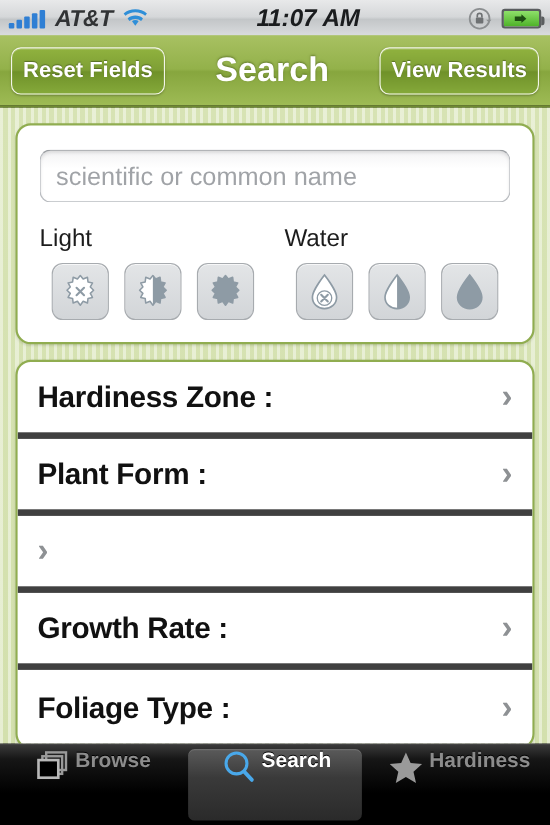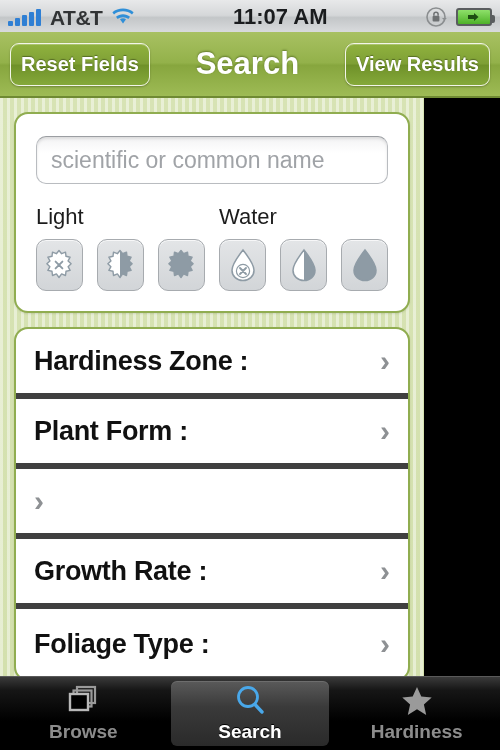--- a/index.html
+++ b/index.html
@@ -16,20 +16,21 @@
   }
 
   
   .statusbar {
     position:absolute; top:0; left:0;
     width:500px; height:32px;
     background:linear-gradient(to bottom,#e8e9ea 0%,#d5d7d9 45%,#c3c6c8 52%,#dcdee0 100%);
     border-bottom:1px solid #9a9d9f;
     display:flex; align-items:center;
     padding:17px 8px;
+    font-style:italic;
   }
   .sb-left { display:flex; align-items:center; gap:9px; flex:0 0 auto; }
   .bars { display:flex; align-items:flex-end; gap:2px; height:17px; }
   .bars i { display:block; width:5px; background:#2f7fd4; border-radius:1px; }
   .bars i:nth-child(1){height:5px}
   .bars i:nth-child(2){height:8px}
   .bars i:nth-child(3){height:11px}
   .bars i:nth-child(4){height:14px}
   .bars i:nth-child(5){height:17px}
   .carrier {
@@ -81,21 +82,21 @@
     color:#ffffff;
     font-size:31px; font-weight:bold;
     text-shadow:0 -1px 2px rgba(60,80,20,.6);
     letter-spacing:0px;
     flex:1; text-align:center;
   }
 
   
   .content {
     position:absolute; top:98px; left:0;
-    width:424px; height:578px;
+    width:500px; height:578px;
     background:
       repeating-linear-gradient(to right,
         rgba(255,255,255,.45) 0px, rgba(255,255,255,.45) 3px,
         rgba(255,255,255,0) 3px, rgba(255,255,255,0) 7px),
       linear-gradient(to bottom,#d7e3b4,#d3e0ad);
     overflow:hidden;
   }
   .panel {
     margin:14px 14px 0 14px;
     background:#ffffff;
@@ -165,22 +166,22 @@
   
   .tabbar {
     position:absolute; bottom:0; left:0;
     width:500px; height:74px;
     background:linear-gradient(to bottom,#3a3a3a 0%,#161616 18%,#000000 60%,#000000 100%);
     border-top:1px solid #5a5a5a;
     display:flex;
   }
   .tab {
     flex:1;
-    display:flex; flex-direction:column;
-    align-items:center; justify-content:center;
+    display:flex; flex-direction:row;
+    justify-content:center;
     gap:3px;
     cursor:pointer;
     margin:4px 4px;
     border-radius:6px;
   }
   .tab.selected {
     background:linear-gradient(to bottom,#5a5a5a 0%,#3a3a3a 40%,#2a2a2a 100%);
     box-shadow:inset 0 1px 0 rgba(255,255,255,.12);
   }
   .tablabel {

